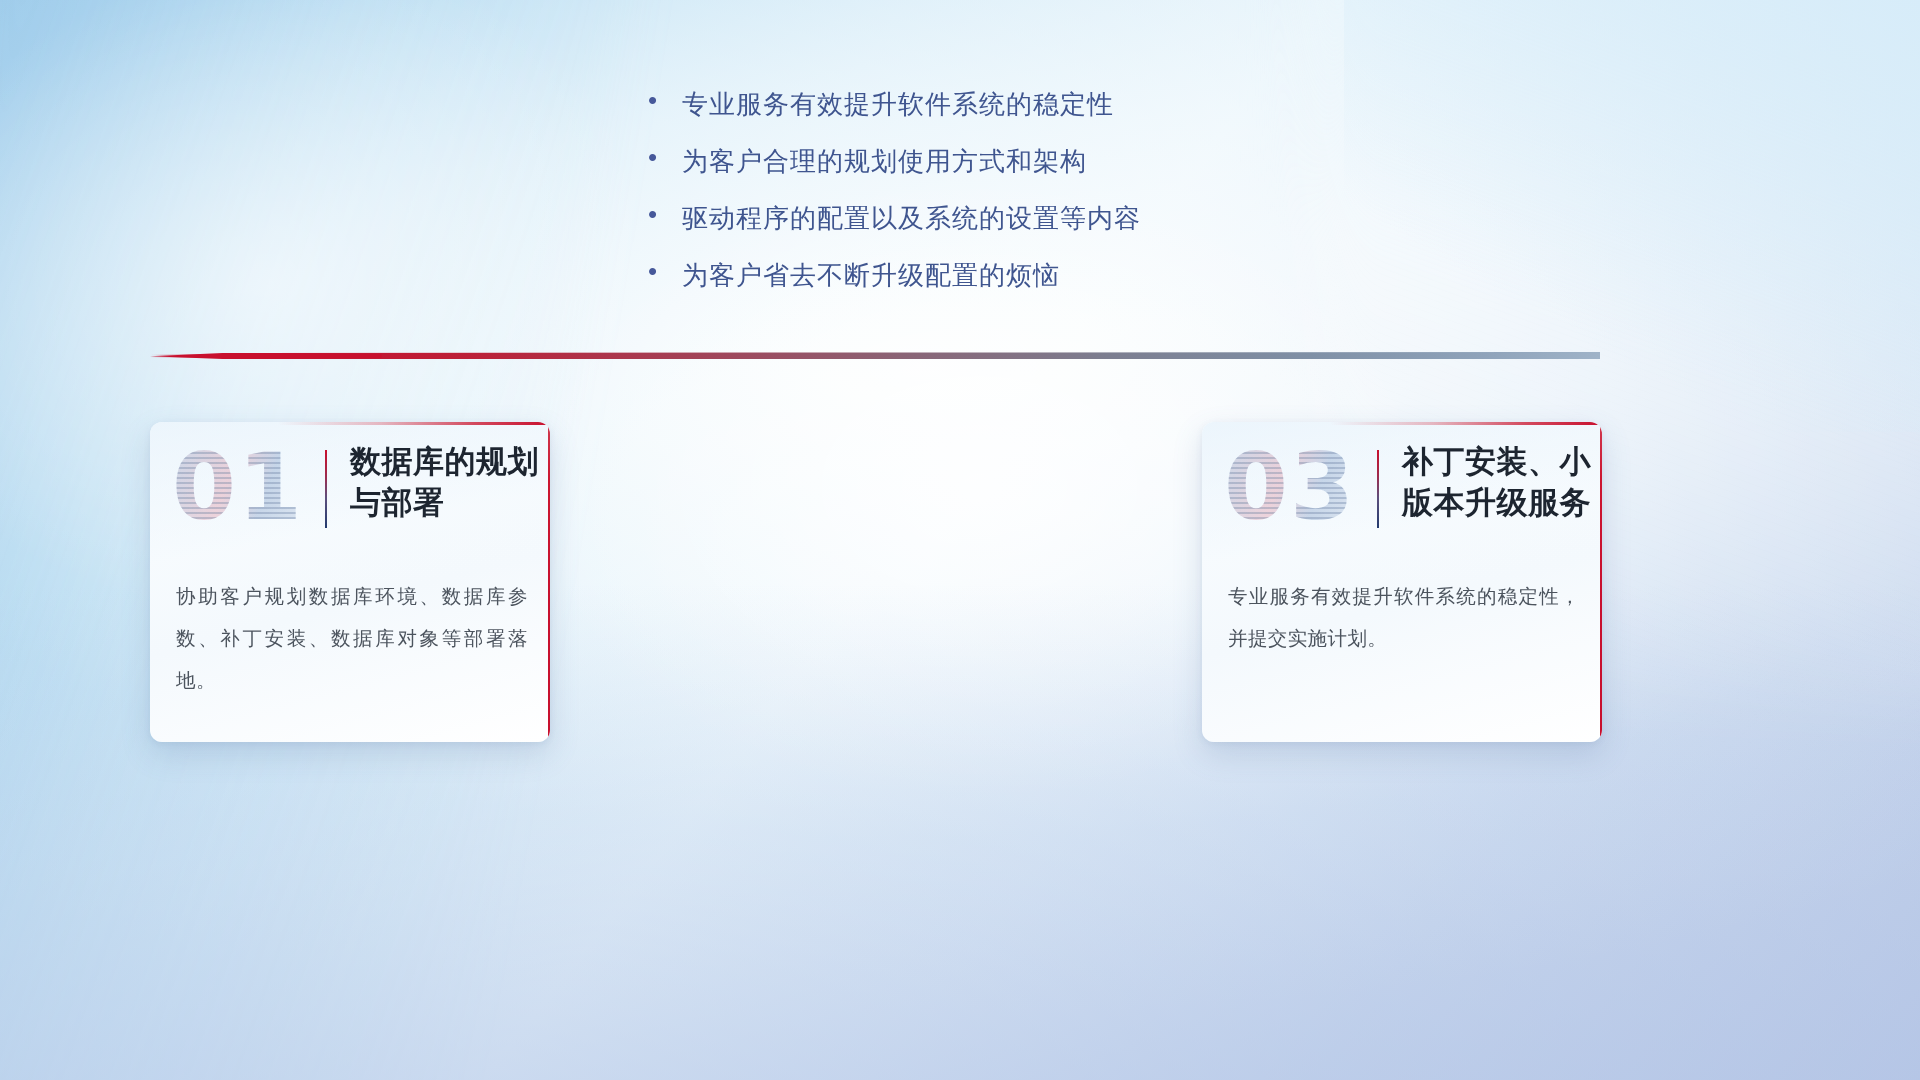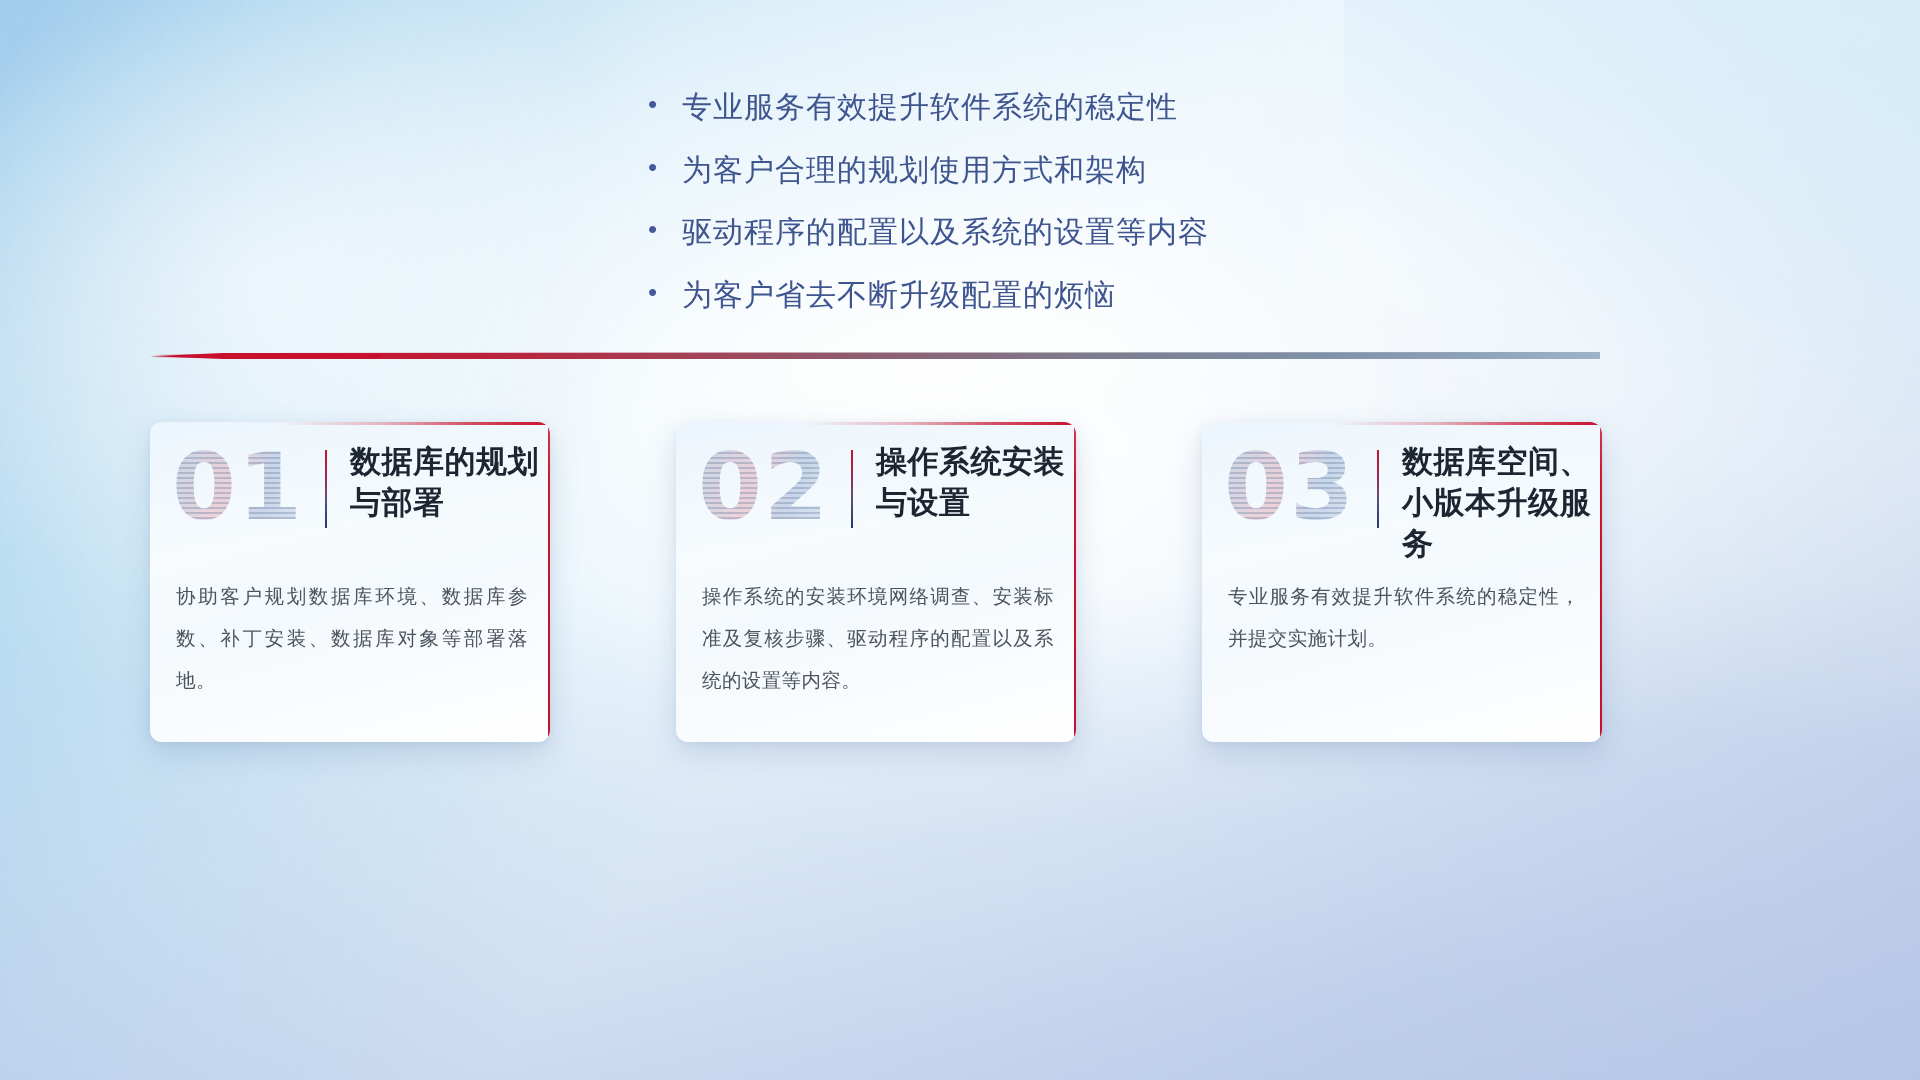--- a/index.html
+++ b/index.html
@@ -56,21 +56,21 @@
     margin-bottom:20px;
   }
   .bullet-dot{
     width:34px;flex:0 0 34px;
     color:#46589a;font-size:26px;line-height:1;
     text-align:left;padding-left:8px;
     transform:translateY(-4px);
   }
   .bullet-text{
     color:#3f558f;
-    font-size:30px;
+    font-size:26px;
     letter-spacing:1px;
     line-height:1.42;
     white-space:nowrap;
     font-weight:400;
   }
 
   
   .divider-wrap{
     position:absolute;left:150px;top:348px;width:1450px;height:16px;
   }
@@ -204,39 +204,28 @@
       <div class="card-edge-r"></div>
       <div class="card-edge-t"></div>
       <div class="card-head">
         <div class="card-num">01</div>
         <div class="card-sep"></div>
         <div class="card-title">数据库的规划与部署</div>
       </div>
       <div class="card-body">协助客户规划数据库环境、数据库参数、补丁安装、数据库对象等部署落地。</div>
     </div>
 
-    <div class="card">
-      <div class="card-inner-glow"></div>
-      <div class="card-edge-r"></div>
-      <div class="card-edge-t"></div>
-      <div class="card-head">
-        <div class="card-num">02</div>
-        <div class="card-sep"></div>
-        <div class="card-title">操作系统安装与设置</div>
-      </div>
-      <div class="card-body">操作系统的安装环境网络调查、安装标准及复核步骤、驱动程序的配置以及系统的设置等内容。</div>
-    </div>
 
     <div class="card">
       <div class="card-inner-glow"></div>
       <div class="card-edge-r"></div>
       <div class="card-edge-t"></div>
       <div class="card-head">
         <div class="card-num">03</div>
         <div class="card-sep"></div>
-        <div class="card-title">数据库空间、小版本升级服务</div>
+        <div class="card-title">补丁安装、小版本升级服务</div>
       </div>
       <div class="card-body">专业服务有效提升软件系统的稳定性，并提交实施计划。</div>
     </div>
 
   </div>
 
 </div>
 
 </body></html>

